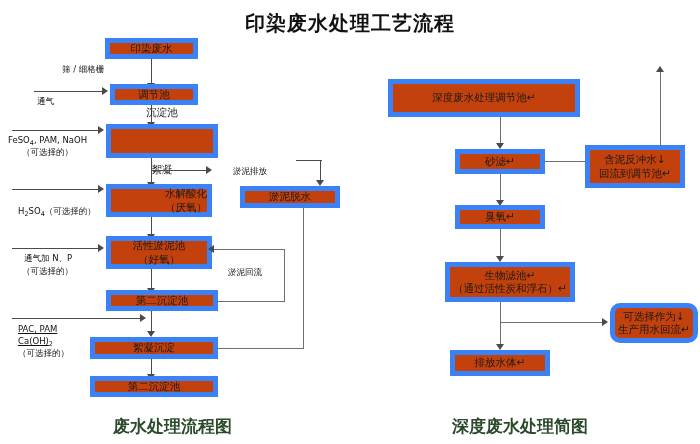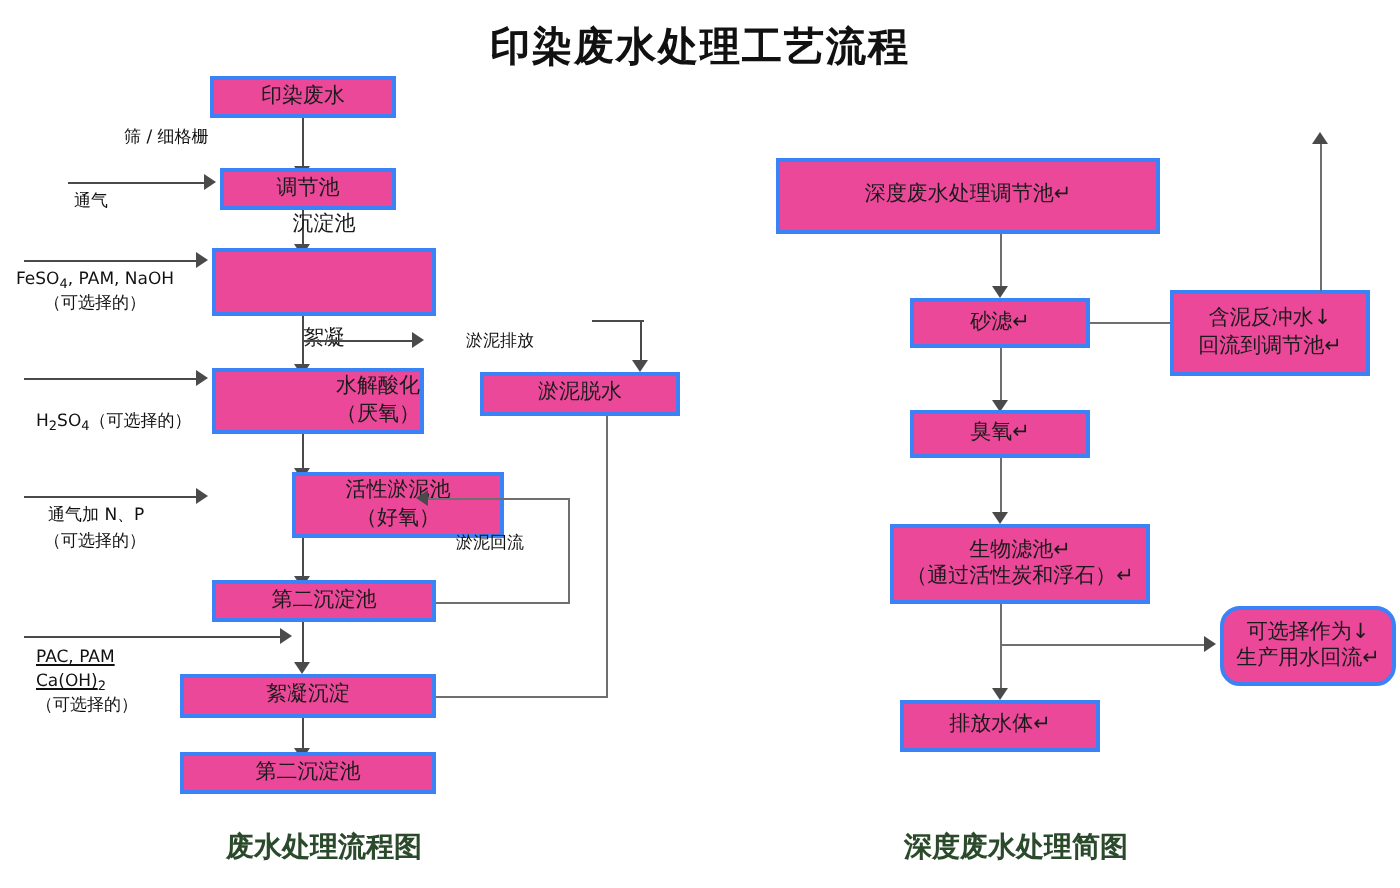--- a/index.html
+++ b/index.html
@@ -3,26 +3,26 @@
 <meta charset="utf-8">
 <style>
   html,body{margin:0;padding:0;background:#ffffff;}
   body{width:700px;height:444px;position:relative;overflow:hidden;
        font-family:"DejaVu Sans","Liberation Sans",sans-serif;color:#1a1a1a;}
   #stage{position:absolute;left:0;top:0;width:700px;height:336px;padding-left:45px;}
 
   .title{position:absolute;left:0;top:10px;width:700px;text-align:center;
          font-size:20px;font-weight:bold;letter-spacing:1px;color:#111;}
 
-  .caption{position:absolute;font-size:14px;font-weight:bold;color:#2b4a2b;
+  .caption{position:absolute;font-size:17px;font-weight:bold;color:#2b4a2b;
            white-space:nowrap;}
 
   
-  .box{position:absolute;box-sizing:border-box;border:2px solid #3b82f6;
-       background:#ec4899;display:flex;flex-direction:column;
+  .box{position:absolute;box-sizing:border-box;border:5px solid #3b82f6;
+       background:#c2410c;display:flex;flex-direction:column;
        align-items:center;justify-content:center;
        font-size:10.5px;line-height:1.25;color:#1a1a1a;text-align:center;}
   .box .ln{display:block;white-space:nowrap;}
 
   
   .lbl{position:absolute;font-size:8.5px;line-height:1.3;color:#111;
        white-space:nowrap;}
   .lbl sub{font-size:6.5px;vertical-align:baseline;position:relative;top:2px;}
 
   
@@ -94,21 +94,21 @@
     <span class="ln">（厌氧）</span>
   </div>
   <div class="v" style="left:151px;top:217px;height:19px;"></div>
   <div class="ad" style="left:147px;top:234px;"></div>
 
   <div class="h" style="left:12px;top:248px;width:88px;"></div>
   <div class="ar" style="left:98px;top:244px;"></div>
   <div class="lbl" style="left:24px;top:253px;">通气加 N、P</div>
   <div class="lbl" style="left:22px;top:266px;">（可选择的）</div>
 
-  <div class="box" style="left:106px;top:236px;width:106px;height:33px;margin-left:40px;">
+  <div class="box" style="left:106px;top:236px;width:106px;height:33px;">
     <span class="ln">活性淤泥池</span>
     <span class="ln">（好氧）</span>
   </div>
   <div class="v" style="left:151px;top:269px;height:21px;"></div>
   <div class="ad" style="left:147px;top:288px;"></div>
 
   <div class="box" style="left:106px;top:290px;width:112px;height:21px;">
     <span class="ln">第二沉淀池</span>
   </div>
 

